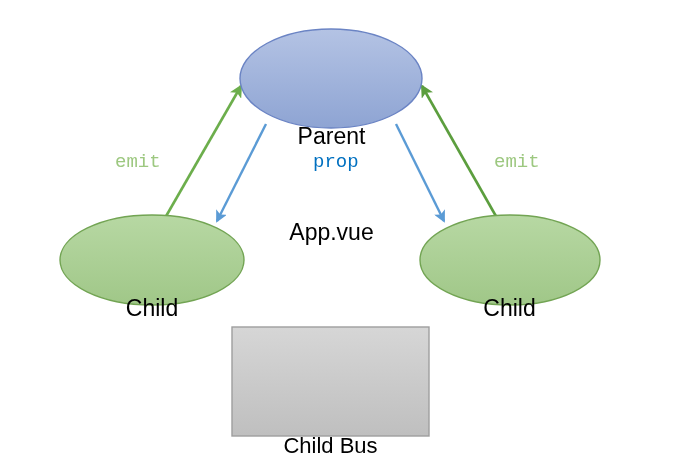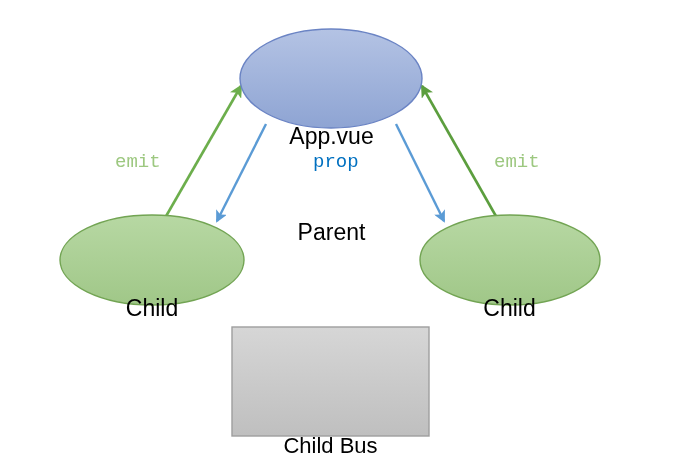--- a/index.html
+++ b/index.html
@@ -97,22 +97,22 @@
 
       <ellipse cx="152" cy="260" rx="92" ry="45" fill="url(#grad-green)" stroke="#72A453" stroke-width="1.4"></ellipse>
 
       <ellipse cx="510" cy="260" rx="90" ry="45" fill="url(#grad-green)" stroke="#72A453" stroke-width="1.4"></ellipse>
 
       <rect x="232" y="327" width="197" height="109" fill="url(#grad-gray)" stroke="#9E9E9E" stroke-width="1.4"></rect>
     </g>
   </svg>
 
   <div class="node-label" id="label-app-vue-parent">
+    <div>Parent</div>
     <div>App.vue</div>
-    <div>Parent</div>
   </div>
 
   <div class="node-label" id="label-event-vue-child">
     <div>Child</div>
   </div>
 
   <div class="node-label" id="label-bus-vue-child">
     <div>Child</div>
   </div>
 

